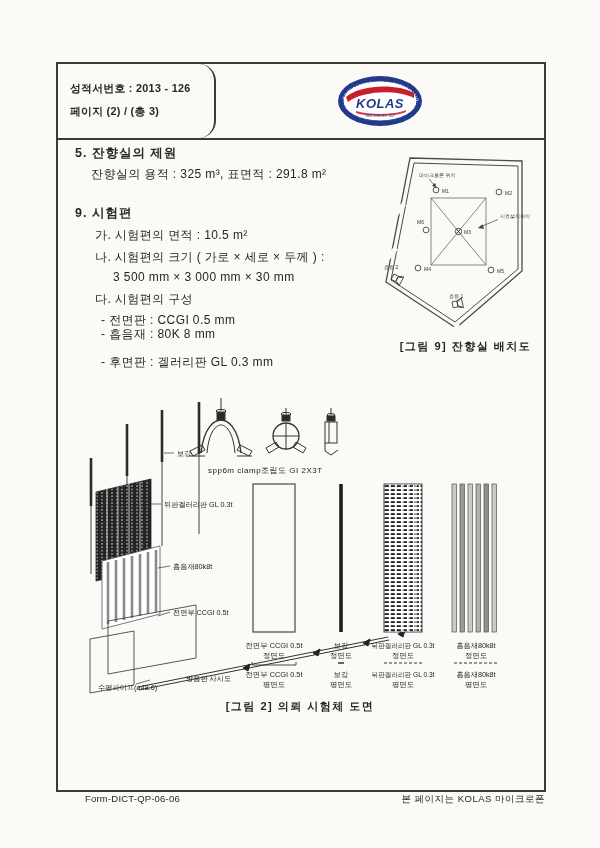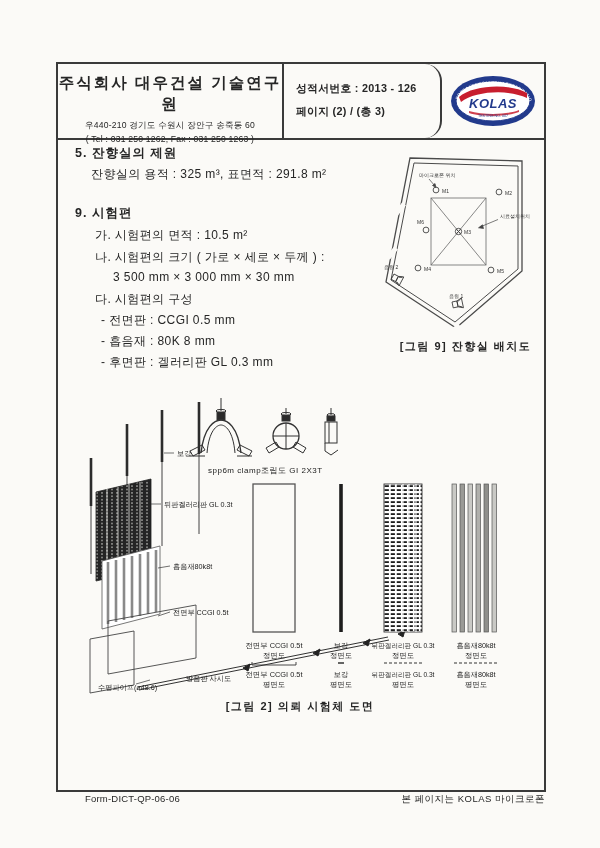--- a/index.html
+++ b/index.html
@@ -37,25 +37,20 @@
   svg text{font-family:"Liberation Sans","DejaVu Sans",sans-serif;}
 </style>
 </head>
 <body>
 
 <div class="page">
 
   <div class="doc-border">
 
     <div class="header">
-      <div class="h-company">
-        <div class="co">주식회사 대우건설 기술연구원</div>
-        <div class="addr">우440-210 경기도 수원시 장안구 송죽동 60</div>
-        <div class="tel">( Tel : 031 250 1262, Fax : 031 250 1263 )</div>
-      </div>
       <div class="h-report">
         <div>성적서번호 : 2013 - 126</div>
         <div>페이지 (2) / (총 3)</div>
       </div>
       <div class="h-logo">
         <svg width="88" height="56" viewBox="0 0 88 56">
           <ellipse cx="44" cy="28" rx="42" ry="25" fill="#223a8c"></ellipse>
           <ellipse cx="44" cy="28" rx="37" ry="20" fill="#ffffff"></ellipse>
           <ellipse cx="44" cy="28" rx="37" ry="20" fill="none" stroke="#223a8c" stroke-width="1"></ellipse>
           <defs>
@@ -76,21 +71,21 @@
 
   <div class="abs sec-title" style="left:75px;top:145px;">5. 잔향실의 제원</div>
   <div class="abs body-line" style="left:91px;top:166px;">잔향실의 용적 : 325 m³,  표면적 : 291.8 m²</div>
 
   <div class="abs sec-title" style="left:75px;top:205px;">9. 시험편</div>
   <div class="abs body-line" style="left:95px;top:227px;">가. 시험편의 면적 : 10.5 m²</div>
   <div class="abs body-line" style="left:95px;top:249px;">나. 시험편의 크기 ( 가로 × 세로 × 두께 ) :</div>
   <div class="abs body-line" style="left:113px;top:270px;">3 500 mm × 3 000 mm ×  30 mm</div>
   <div class="abs body-line" style="left:95px;top:291px;">다. 시험편의 구성</div>
   <div class="abs body-line" style="left:101px;top:312px;">- 전면판 : CCGI 0.5 mm</div>
-  <div class="abs body-line" style="left:101px;top:333px;">- 흡음재 : 80K 8 mm</div>
+  <div class="abs body-line" style="left:101px;top:326px;">- 흡음재 : 80K 8 mm</div>
   <div class="abs body-line" style="left:101px;top:354px;">- 후면판 : 겔러리판 GL 0.3 mm</div>
 
   <svg class="abs" style="left:380px;top:148px;" width="170" height="188" viewBox="0 0 170 188">
     <g stroke="#4a4a4a" fill="none">
       <polygon points="30,10 142,13 142,123 76,180 6,134" stroke-width="1.3"></polygon>
       <polygon points="34,15 138,18 138,121 75,174 11,132" stroke-width="1"></polygon>
     </g>
 
     <g stroke="#fbfaf7" stroke-width="5">
       <line x1="16" y1="66" x2="24" y2="56"></line>

